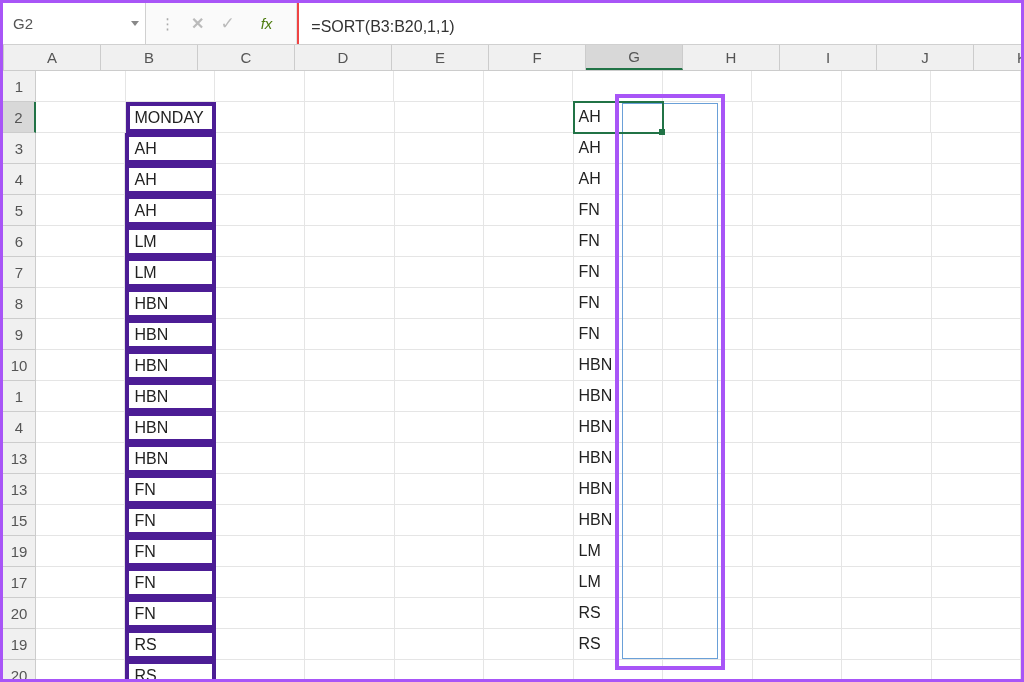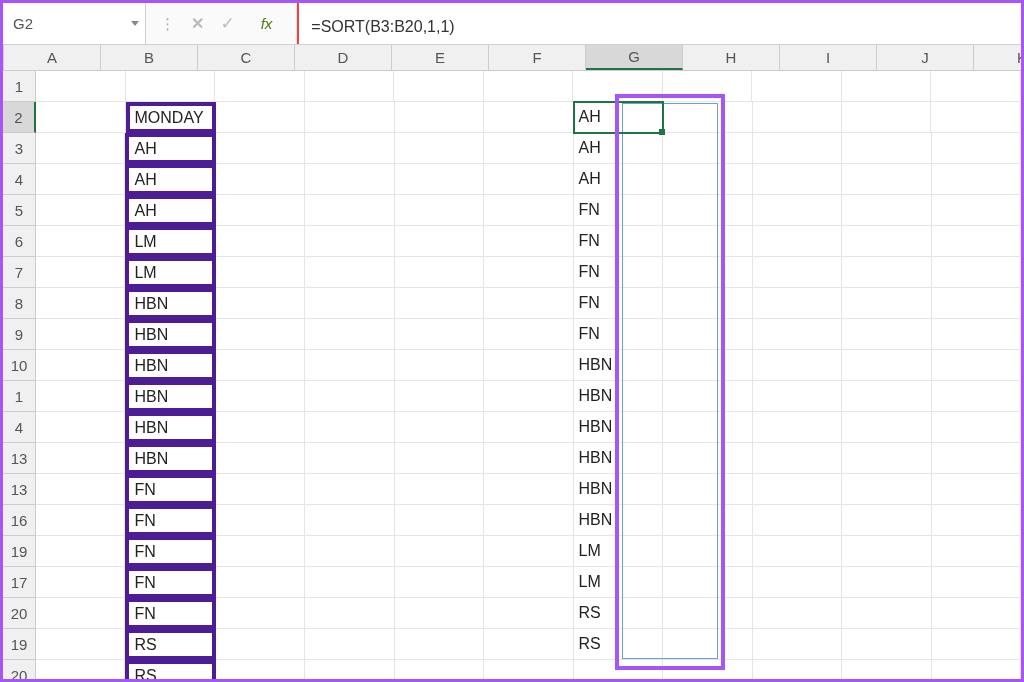--- a/index.html
+++ b/index.html
@@ -413,21 +413,21 @@
         <div class="cell"></div>
         <div class="cell"></div>
         <div class="cell"></div>
         <div class="cell">HBN</div>
         <div class="cell"></div>
         <div class="cell"></div>
         <div class="cell"></div>
         <div class="cell"></div>
       </div>
       <div class="row">
-        <div class="row-header">16</div>
+        <div class="row-header">15</div>
         <div class="cell"></div>
         <div class="cell bordered">FN</div>
         <div class="cell"></div>
         <div class="cell"></div>
         <div class="cell"></div>
         <div class="cell"></div>
         <div class="cell">HBN</div>
         <div class="cell"></div>
         <div class="cell"></div>
         <div class="cell"></div>

